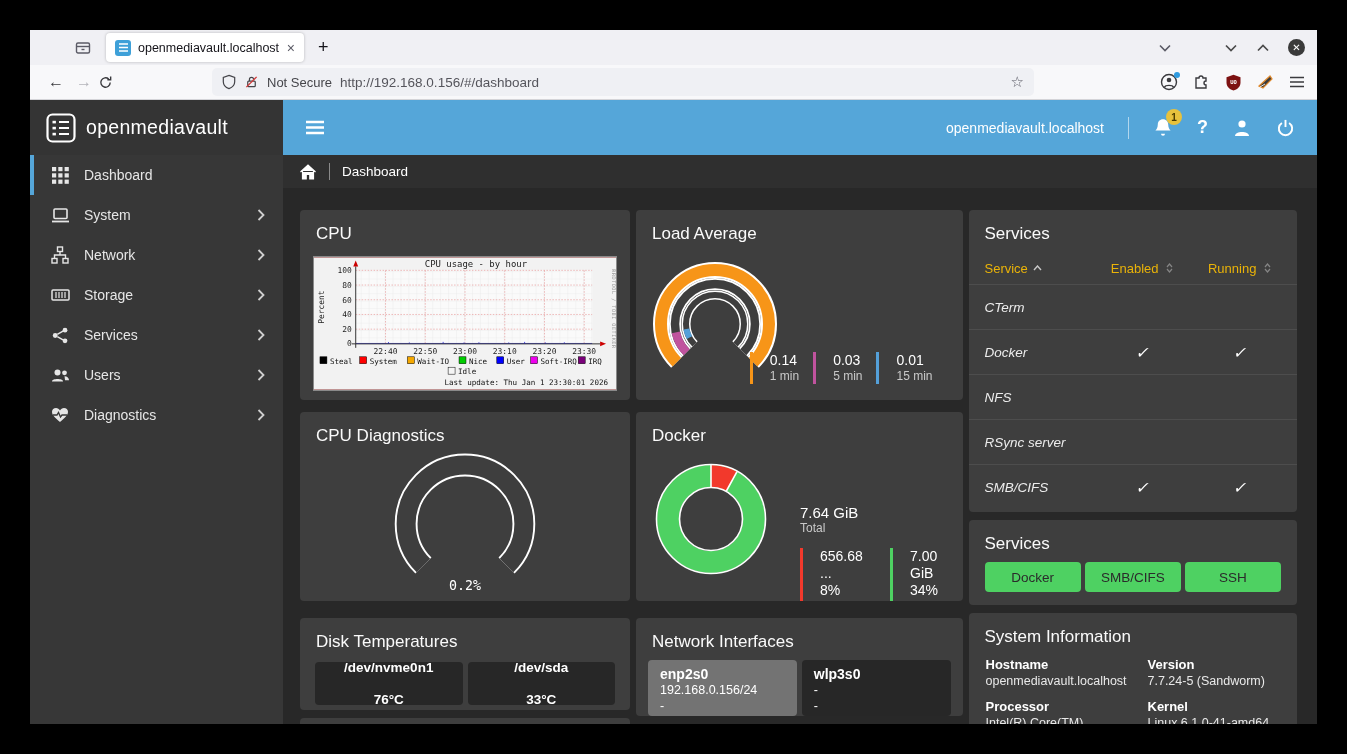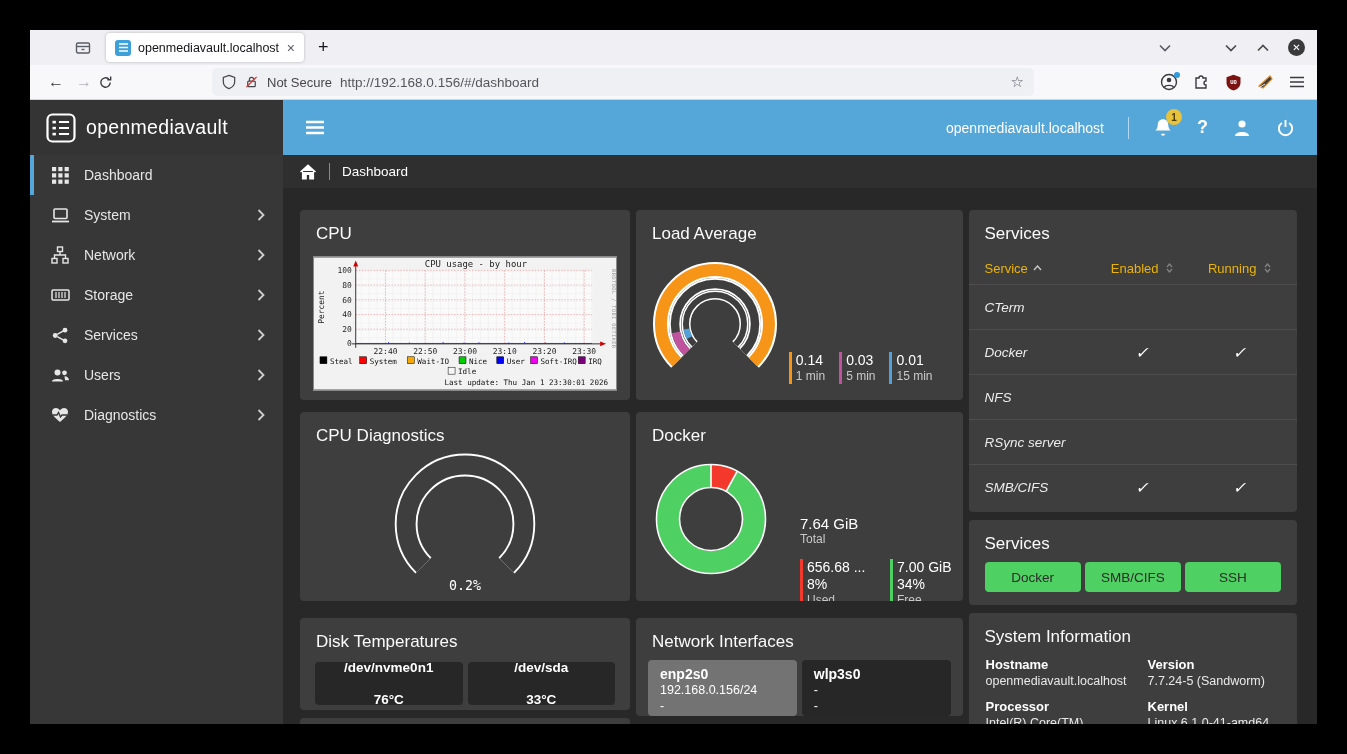--- a/index.html
+++ b/index.html
@@ -52,21 +52,21 @@
   
   .svc-head,.svc-row{display:flex;align-items:center;padding:0 10px 0 16px;}
   .svc-head{height:32px;color:#eab308;font-size:13px;}
   .svc-row{height:45px;border-top:1px solid #4d4d4d;font-size:13.5px;color:#ececec;font-style:italic;}
   .c-name{flex:1;display:flex;align-items:center;gap:5px;}
   .c-en{width:100px;text-align:center;}
   .c-run{width:95px;text-align:center;}
   .chk{font-size:16px;color:#fff;}
   .sorticons{display:inline-flex;flex-direction:column;line-height:4px;margin-left:4px;opacity:.75;}
   
-  .leg-item{border-left:3px solid #fff;padding-left:4px;}
+  .leg-item{border-left:3px solid #fff;padding-left:17px;}
   .leg-v{font-size:14px;color:#fff;line-height:17px;}
   .leg-l{font-size:12px;color:#c9c9c9;line-height:15px;}
   
   .btnrow{display:flex;gap:4px;padding:4px 16px 0;}
   .gbtn{flex:1;height:30px;background:#4ed162;border:none;border-radius:4px;color:#2b2b2b;font-size:13.5px;cursor:pointer;}
   
   .tilerow{display:flex;gap:5px;padding:2px 15px 0;}
   .dtile{flex:1;height:43px;background:#272727;border-radius:4px;display:flex;flex-direction:column;align-items:center;justify-content:center;font-size:13.5px;font-weight:600;line-height:18px;gap:14px;}
   .ntile{flex:1;height:56px;border-radius:4px;background:#272727;padding:6px 12px;line-height:16px;}
   .ntile.up{background:#737373;}
@@ -484,21 +484,21 @@
 
           <div class="panel" style="height:189px;margin-top:12px;">
             <h3>Docker</h3>
             <svg width="130" height="130" viewBox="0 0 130 130" style="position:absolute;left:10px;top:42px;">
               <circle cx="65" cy="65" r="43" fill="none" stroke="#4ed162" stroke-width="22"></circle>
               <circle cx="65" cy="65" r="43" fill="none" stroke="#f2392c" stroke-width="22" stroke-dasharray="21.6 248.6" transform="rotate(-90 65 65)"></circle>
               <circle cx="65" cy="65" r="54.5" fill="none" stroke="#fff" stroke-width="1.6"></circle>
               <circle cx="65" cy="65" r="31.5" fill="none" stroke="#fff" stroke-width="1.6"></circle>
               <path d="M65 11 V33 M80.4 37 L91 17.7" stroke="#fff" stroke-width="1.6"></path>
             </svg>
-            <div style="position:absolute;left:164px;top:103px;">
+            <div style="position:absolute;left:164px;top:92px;">
               <div style="font-size:15px;">7.64 GiB</div>
               <div class="leg-l">Total</div>
               <div style="display:flex;gap:16px;margin-top:12px;">
                 <div class="leg-item" style="border-color:#f2392c;width:74px;">
                   <div class="leg-v">656.68 ...</div>
                   <div class="leg-v">8%</div>
                   <div class="leg-l">Used</div>
                 </div>
                 <div class="leg-item" style="border-color:#4ed162;width:70px;">
                   <div class="leg-v">7.00 GiB</div>

